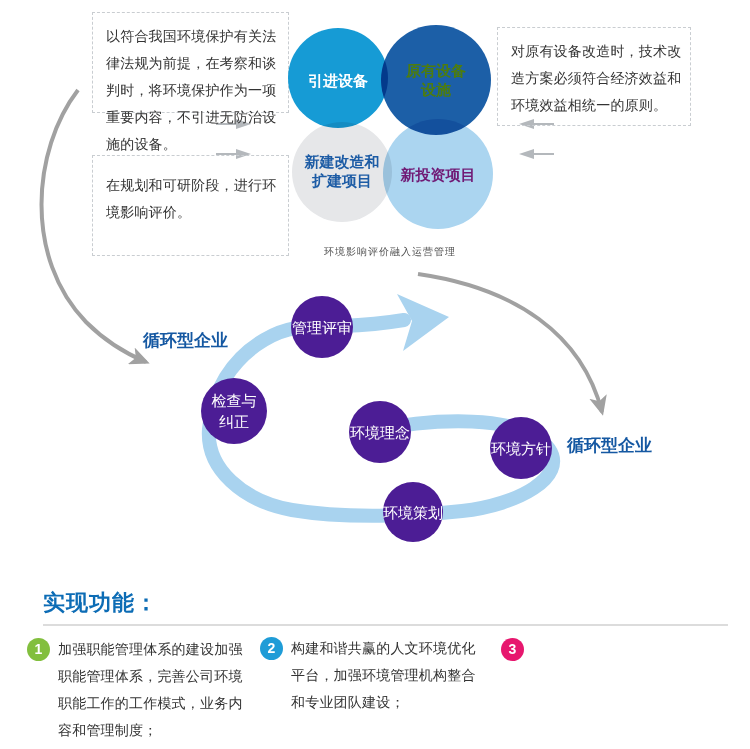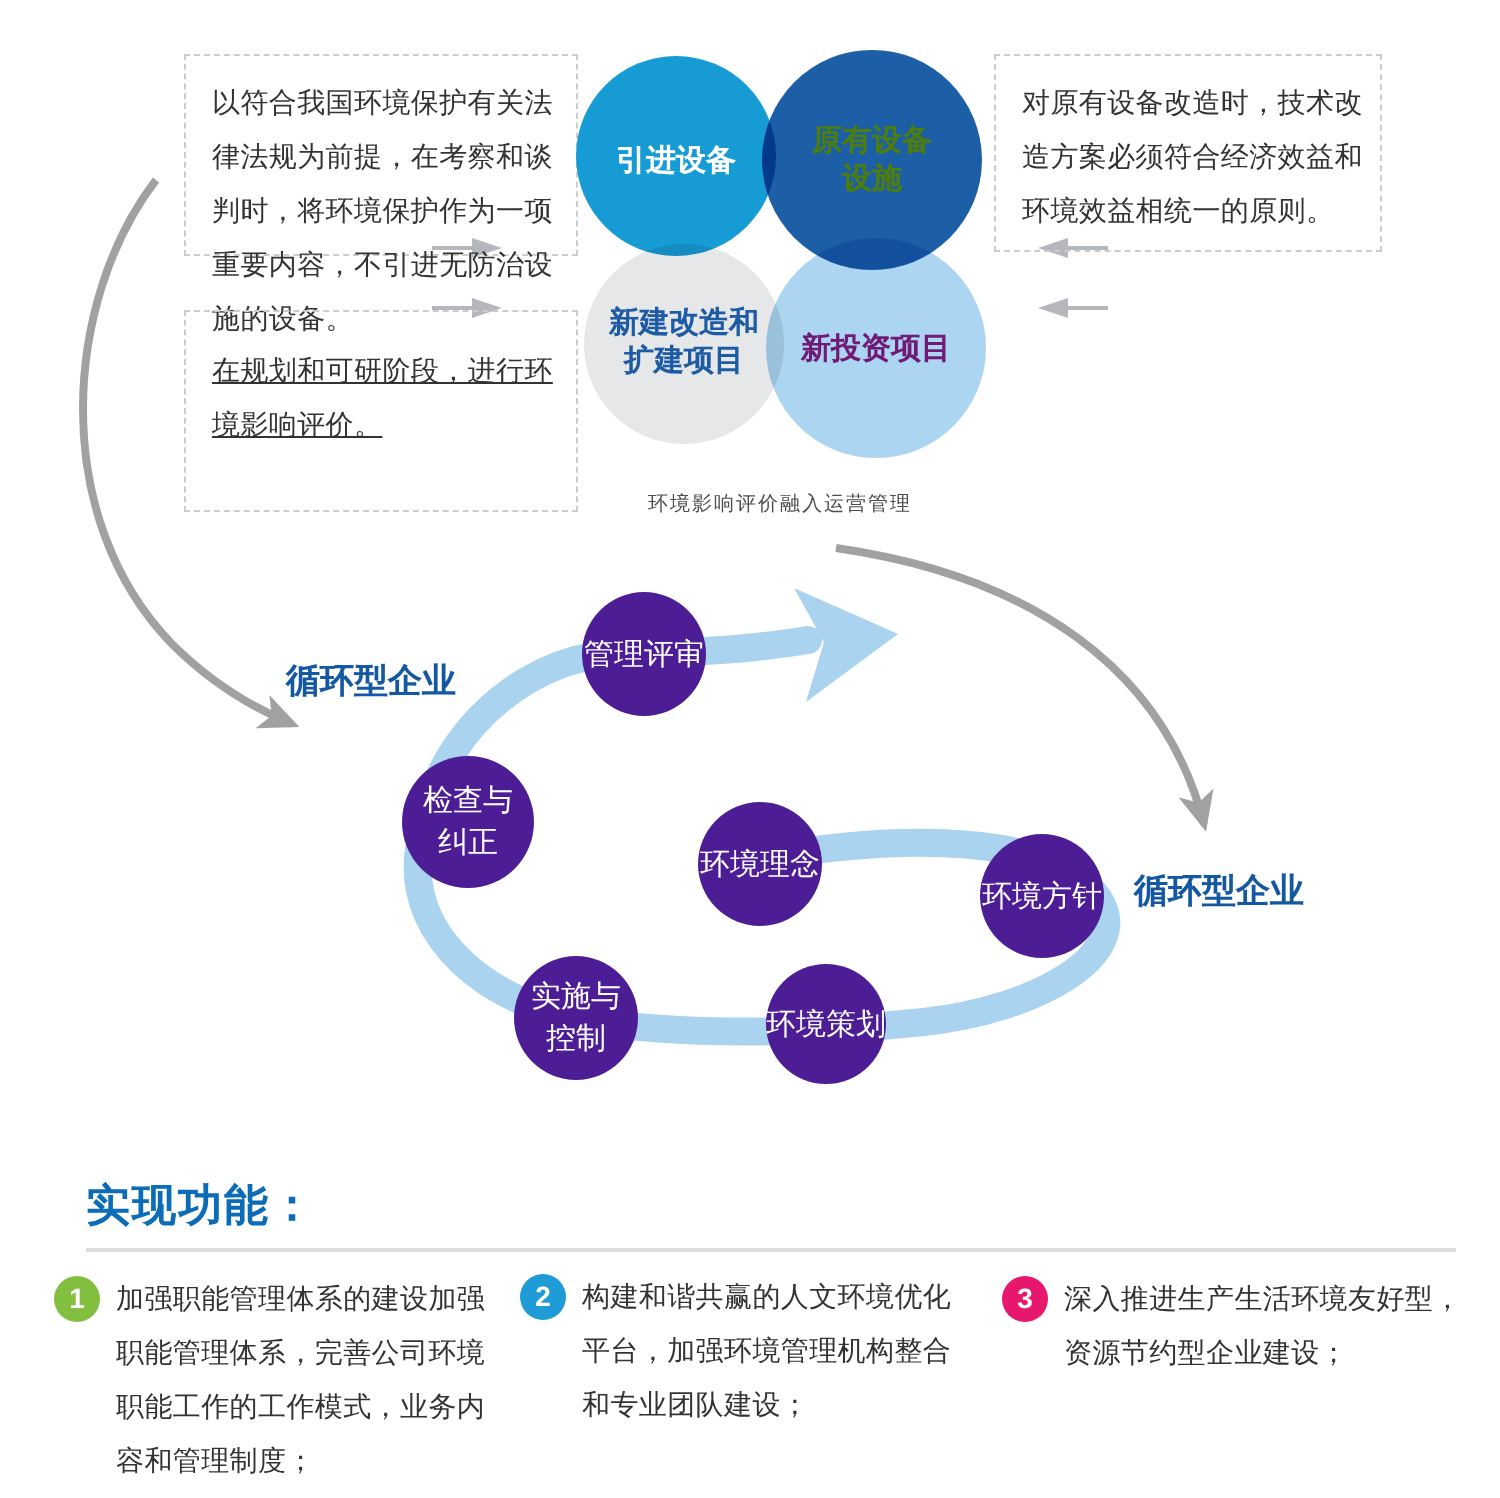--- a/index.html
+++ b/index.html
@@ -5,22 +5,22 @@
   * { margin:0; padding:0; box-sizing:border-box; }
   body { background:#ffffff; font-family:"Liberation Sans", sans-serif; }
   .canvas { position:relative; width:750px; height:749px; background:#ffffff; overflow:hidden; margin:0 auto; }
 
   
   .svg-layer { position:absolute; left:0; top:0; width:750px; height:749px; pointer-events:none; }
 
   
   .dash-box { position:absolute; border:1px dashed #c9cdd1; color:#333333; font-size:14px;
               line-height:27px; letter-spacing:0.2px; }
-  .box-tl { left:92px;  top:27px;  width:197px; height:101px; padding:10px 6px 12px 13px; }
-  .box-bl { left:92px;  top:155px; width:197px; height:101px; padding:16px 6px 0 13px;text-decoration:underline; }
+  .box-tl { left:92px;  top:12px;  width:197px; height:101px; padding:10px 6px 12px 13px; }
+  .box-bl { left:92px;  top:155px; width:197px; height:101px; padding:16px 6px 0 13px; }
   .box-tr { left:497px; top:27px;  width:194px; height:99px;  padding:10px 6px 0 13px; }
   .box-br { left:497px; top:157px; width:194px; height:97px;  padding:12px 6px 0 13px; }
 
   
   .venn { position:absolute; left:0; top:0; width:750px; height:280px; isolation:isolate; }
   .vcircle { position:absolute; border-radius:50%; mix-blend-mode:multiply; }
   .vc-tl { left:288px; top:28px;  width:100px; height:100px; background:#169bd5; }
   .vc-tr { left:381px; top:25px;  width:110px; height:110px; background:#1c5fa7; }
   .vc-bl { left:292px; top:122px; width:100px; height:100px; background:#e6e7e9; }
   .vc-br { left:383px; top:119px; width:110px; height:110px; background:#abd5f0; }
@@ -113,33 +113,30 @@
   </div>
   <div class="venn-caption">环境影响评价融入运营管理</div>
 
   <div class="cycle-label cl-left">循环型企业</div>
   <div class="cycle-label cl-right">循环型企业</div>
   <div class="node n-review">管理评审</div>
   <div class="node n-check">检查与
 纠正</div>
   <div class="node n-idea">环境理念</div>
   <div class="node n-policy">环境方针</div>
-  <div class="node n-implement">实施与
-控制</div>
   <div class="node n-plan">环境策划</div>
 
   <div class="features-heading">实现功能：</div>
   <div class="features-divider"></div>
 
   <div class="feature f1">
     <div class="badge" style="background-color: rgb(130, 191, 62);">1</div>
     <div class="ftext" style="width:197px;">加强职能管理体系的建设加强职能管理体系，完善公司环境职能工作的工作模式，业务内容和管理制度；</div>
   </div>
   <div class="feature f2">
     <div class="badge" style="background-color: rgb(31, 156, 215);">2</div>
     <div class="ftext" style="width:192px;">构建和谐共赢的人文环境优化平台，加强环境管理机构整合和专业团队建设；</div>
   </div>
   <div class="feature f3">
     <div class="badge" style="background-color: rgb(231, 23, 110);">3</div>
-    <div class="ftext" style="width:204px;">深入推进生产生活环境友好型，资源节约型企业建设；</div>
   </div>
 
 </div>
 
 </body></html>

